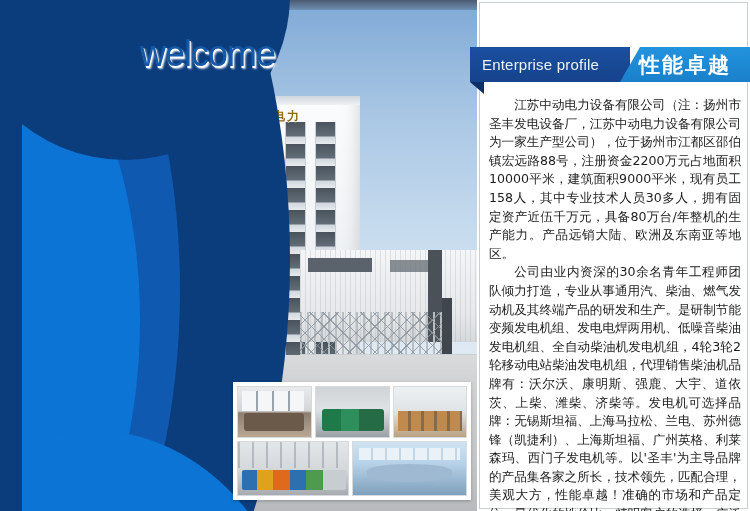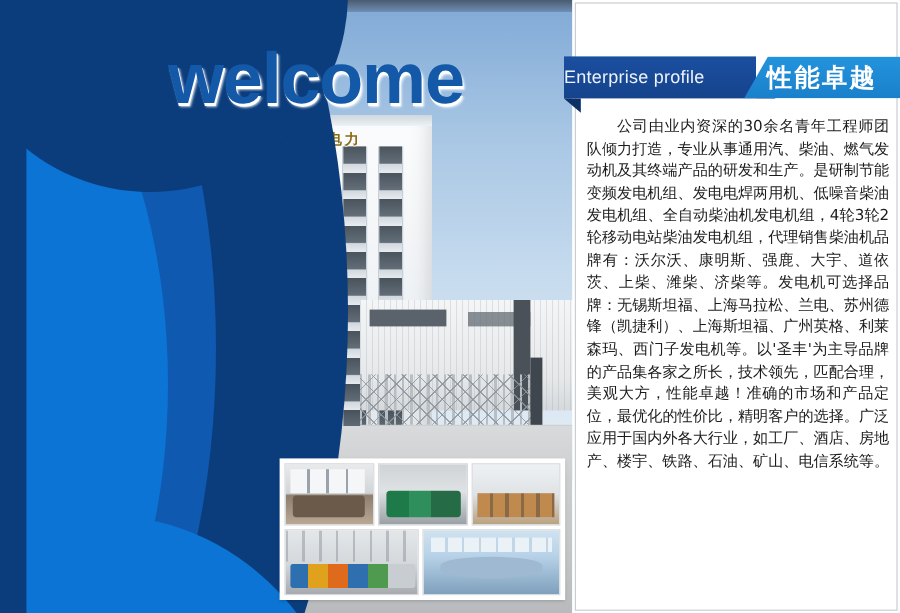--- a/index.html
+++ b/index.html
@@ -170,21 +170,21 @@
     border-radius:50% 50% 0 0 / 100% 100% 0 0;
     background:#0b74d4;
   }
   .edge-navy{
     position:absolute;left:0;top:0;width:22px;height:511px;background:#0b3d7d;
   }
 
   
   .welcome{
     position:absolute;left:140px;top:36px;
-    font-size:60px;font-weight:bold;color:#1459a8;
+    font-size:36px;font-weight:normal;color:#1459a8;
     letter-spacing:-1px;
     text-shadow:1px 2px 0 #ffffff, 2px 3px 2px rgba(255,255,255,.8);
     line-height:1;
   }
 
   
   .collage{
     position:absolute;left:233px;top:382px;width:238px;height:118px;
     background:#ffffff;padding:4px;box-sizing:border-box;
     box-shadow:0 1px 3px rgba(0,0,0,.25);
@@ -219,21 +219,21 @@
   }
 
   
   .ribbon{
     position:absolute;left:470px;top:47px;height:35px;width:280px;
   }
   .ribbon-en{
     position:absolute;left:0;top:0;height:35px;width:160px;
     background:linear-gradient(180deg,#1a4fa0 0%, #16438c 100%);
     color:#eef3fa;font-size:15px;
-    display:flex;align-items:center;box-sizing:border-box;
+    display:flex;align-items:center;padding-left:12px;box-sizing:border-box;
     letter-spacing:.2px;
   }
   .ribbon-en:after{
     content:"";position:absolute;right:-16px;top:0;border-style:solid;
     border-width:0 0 35px 16px;border-color:transparent transparent #16438c transparent;
   }
   .ribbon-cn{
     position:absolute;left:150px;top:0;height:35px;width:130px;
     background:linear-gradient(180deg,#2393dd 0%, #1a80cb 100%);
     color:#ffffff;font-size:21px;font-weight:bold;
@@ -325,16 +325,17 @@
   <div class="panel"></div>
   <div class="panel-border"></div>
 
   <div class="ribbon">
     <div class="ribbon-en">Enterprise profile</div>
     <div class="ribbon-cn">性能卓越</div>
     <div class="ribbon-fold"></div>
   </div>
 
   <div class="body-text">
+    <p>江苏中动电力设备有限公司（注：扬州市圣丰发电设备厂，江苏中动电力设备有限公司为一家生产型公司），位于扬州市江都区邵伯镇宏远路88号，注册资金2200万元占地面积10000平米，建筑面积9000平米，现有员工158人，其中专业技术人员30多人，拥有固定资产近伍千万元，具备80万台/年整机的生产能力。产品远销大陆、欧洲及东南亚等地区。</p>
     <p>公司由业内资深的30余名青年工程师团队倾力打造，专业从事通用汽、柴油、燃气发动机及其终端产品的研发和生产。是研制节能变频发电机组、发电电焊两用机、低噪音柴油发电机组、全自动柴油机发电机组，4轮3轮2轮移动电站柴油发电机组，代理销售柴油机品牌有：沃尔沃、康明斯、强鹿、大宇、道依茨、上柴、潍柴、济柴等。发电机可选择品牌：无锡斯坦福、上海马拉松、兰电、苏州德锋（凯捷利）、上海斯坦福、广州英格、利莱森玛、西门子发电机等。以'圣丰'为主导品牌的产品集各家之所长，技术领先，匹配合理，美观大方，性能卓越！准确的市场和产品定位，最优化的性价比，精明客户的选择。广泛应用于国内外各大行业，如工厂、酒店、房地产、楼宇、铁路、石油、矿山、电信系统等。</p>
   </div>
 
 </div>
 
 </body></html>

